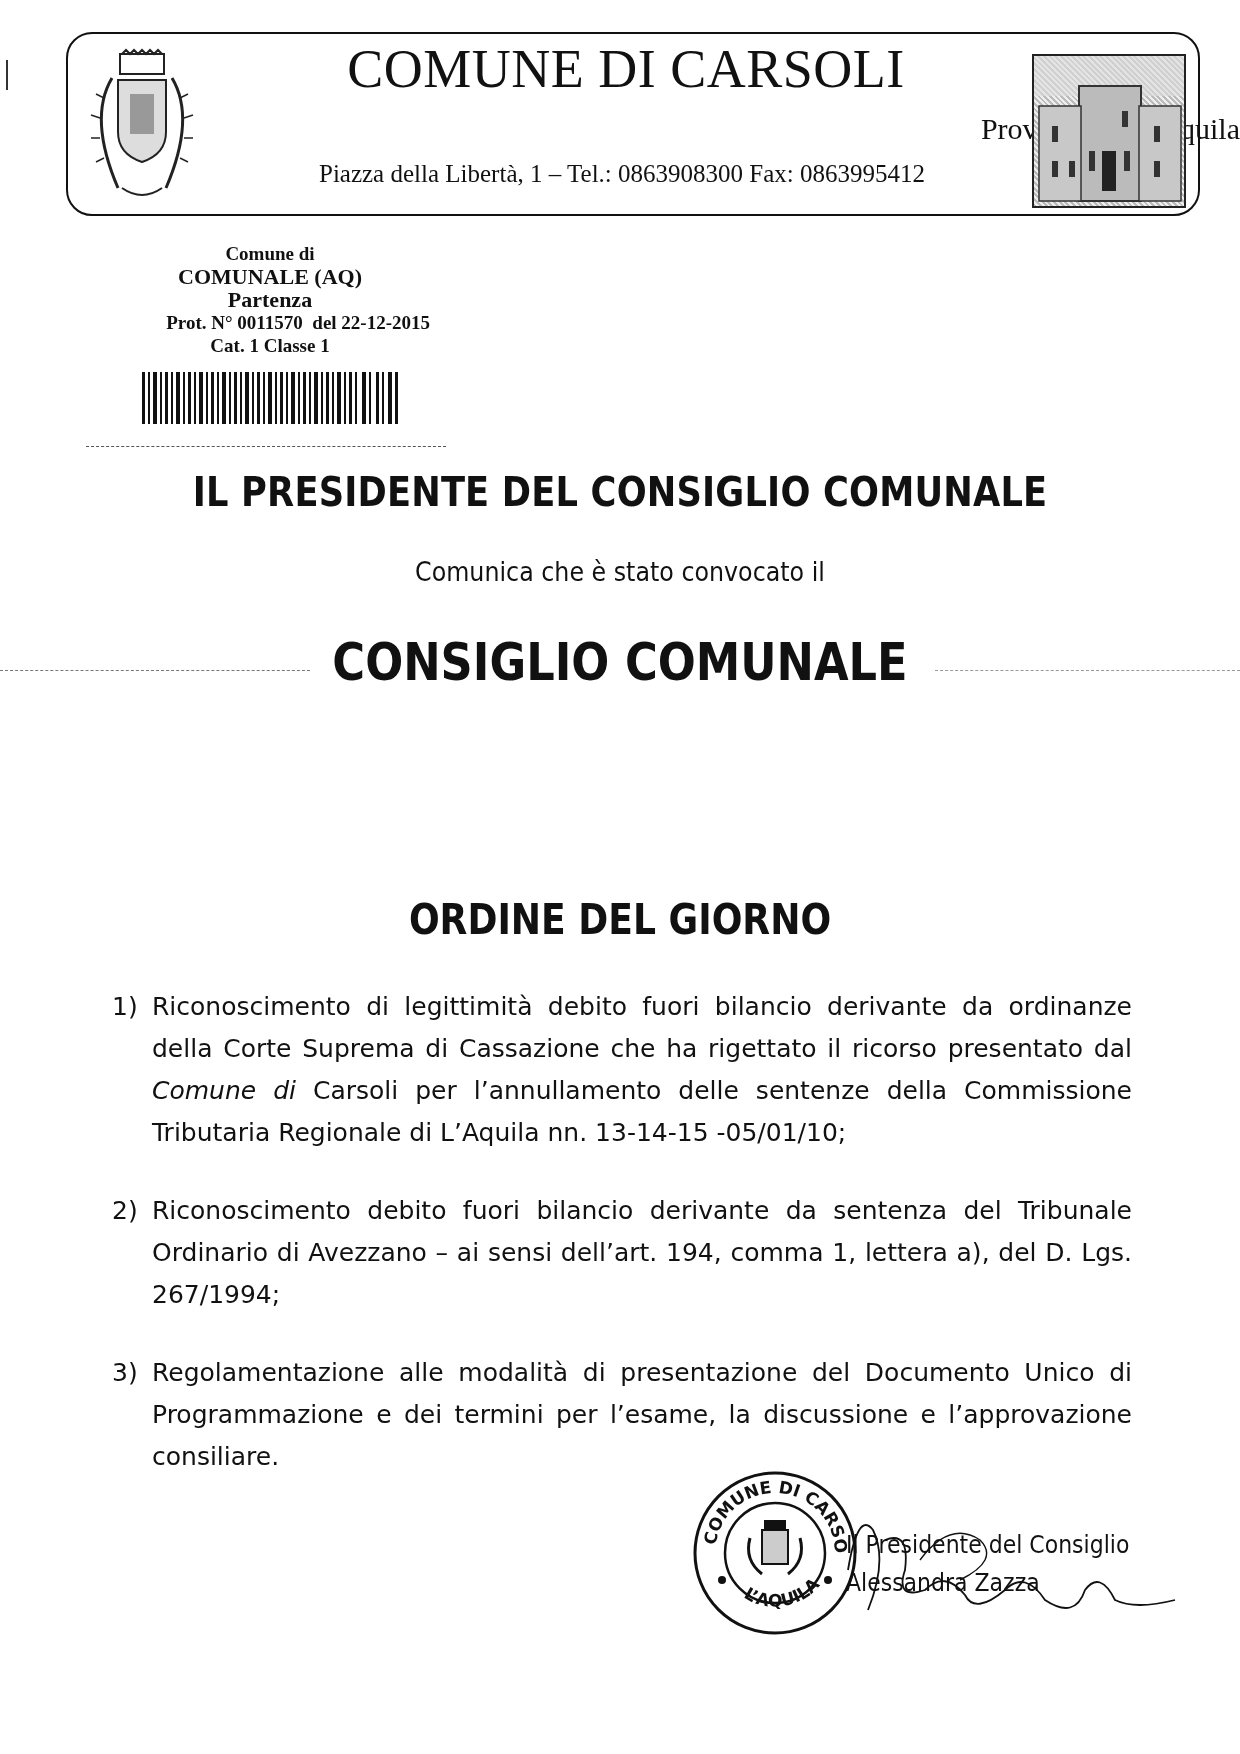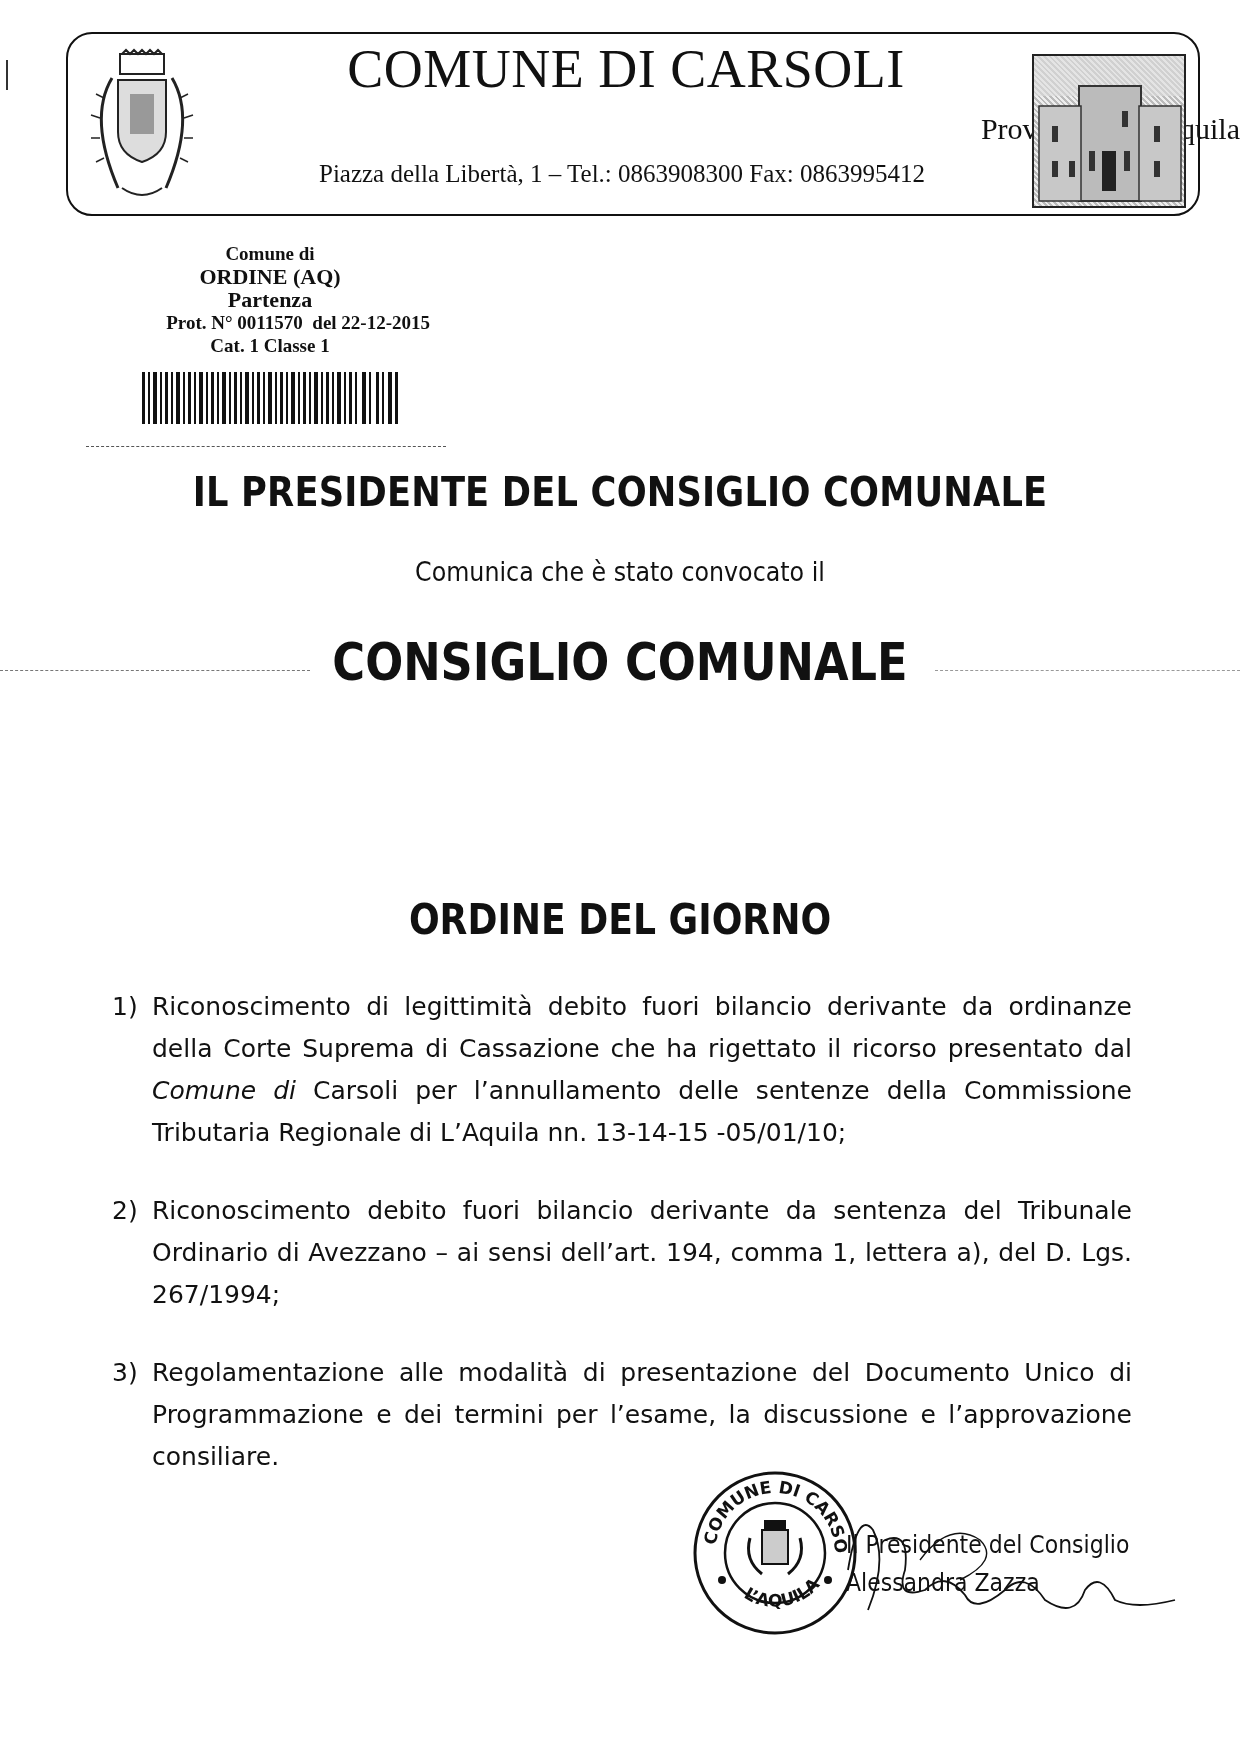--- a/index.html
+++ b/index.html
@@ -82,21 +82,21 @@
       <rect x="120" y="105" width="6" height="16"></rect>
         <rect x="55" y="95" width="6" height="20"></rect>
       <rect x="90" y="95" width="6" height="20"></rect>
         <rect x="88" y="55" width="6" height="16"></rect>
     </g>
   </svg>
 </div>
 
 <div class="abs proto">
   <div>Comune di</div>
-  <div class="big">ORDINE (AQ)</div>
+  <div class="big">COMUNALE (AQ)</div>
   <div class="big">Partenza</div>
   <div style="white-space:pre;text-align:right;">Prot. N° 0011570  del 22-12-2015</div>
   <div>Cat. 1 Classe 1</div>
 </div>
 <svg class="abs barcode" viewBox="0 0 260 52" preserveAspectRatio="none">
   <g fill="#111">
     <rect x="2" y="0" width="3" height="52"></rect>
       <rect x="8" y="0" width="2" height="52"></rect>
       <rect x="13" y="0" width="4" height="52"></rect>
     <rect x="20" y="0" width="2" height="52"></rect>

